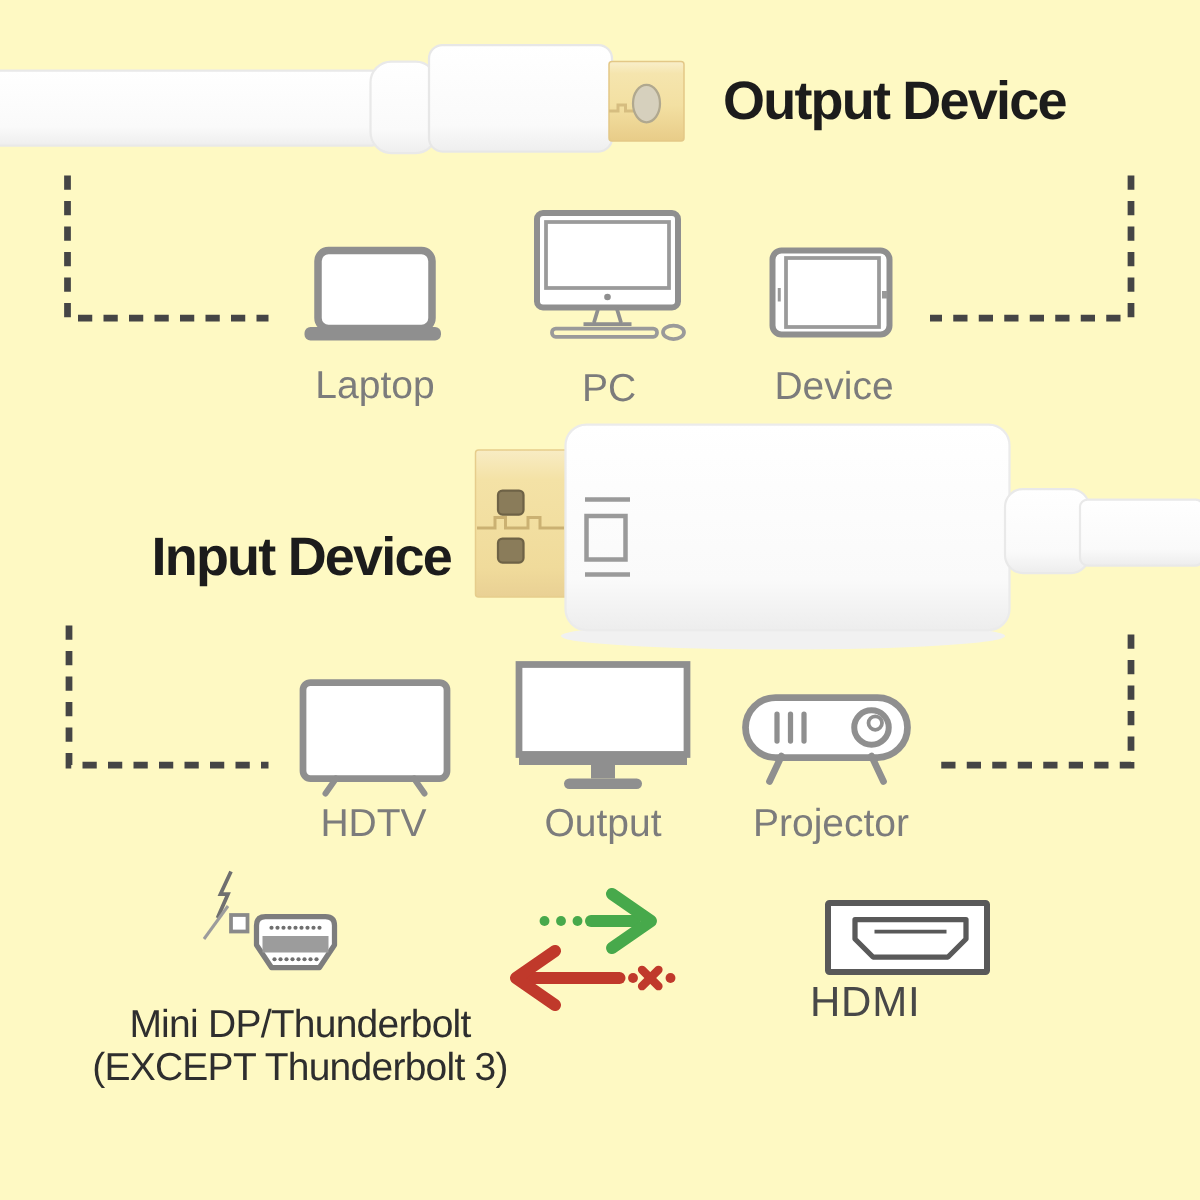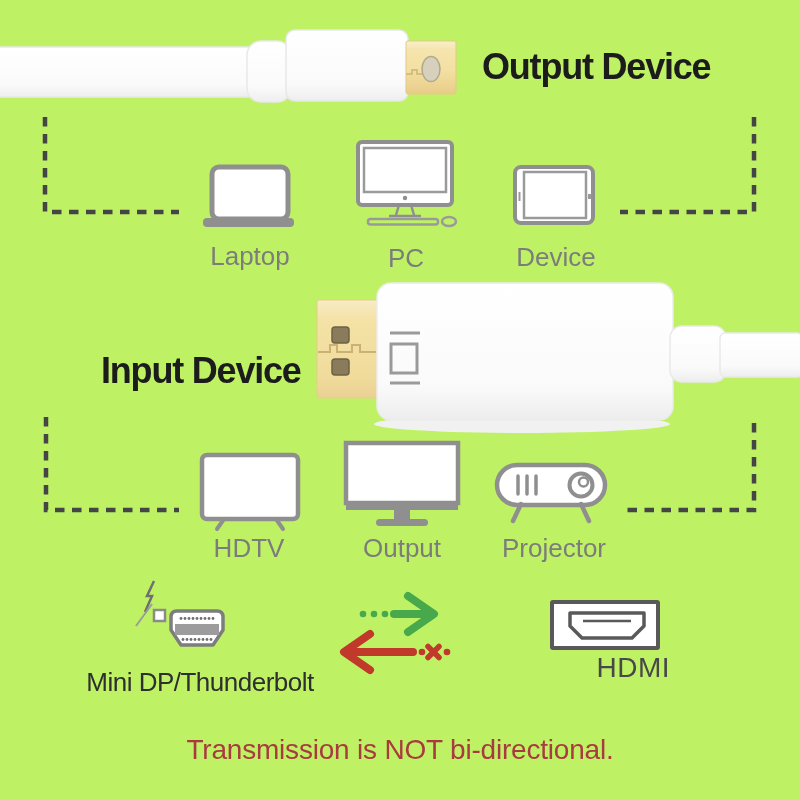--- a/index.html
+++ b/index.html
@@ -1,34 +1,34 @@
 <!DOCTYPE html>
 <html><head>
 <meta charset="utf-8">
 <style>
   html,body { margin:0; padding:0; background:#ffffff; }
   #canvas {
-    position:relative; width:800px; height:800px; background:#bef264;
+    position:relative; width:800px; height:800px; background:#fef9c3;
     overflow:hidden; font-family:"Liberation Sans","DejaVu Sans",sans-serif;
   }
   .abs { position:absolute; }
   .title {
     font-size:36px; font-weight:700; letter-spacing:-1.2px;
     color:#1c1c1c; line-height:42px; white-space:nowrap;
   }
   .dev-label {
     width:130px; text-align:center; font-size:26px; color:#7c7c7c;
     line-height:30px; white-space:nowrap;
   }
   .legend-label {
     text-align:center; font-size:26px; color:#2e2e2e;
     letter-spacing:-0.5px; line-height:29px; white-space:nowrap;margin-top:16px;
   }
   .hdmi-label {
-    width:130px; text-align:right; font-size:28px; color:#484848;
+    width:130px; text-align:left; font-size:28px; color:#484848;
     letter-spacing:0.5px; line-height:30px;
   }
   .warning {
     width:800px; text-align:center; font-size:28px; letter-spacing:-0.2px;
     color:#a93b3e; line-height:32px;
   }
   svg { display:block; }
 </style>
 </head>
 <body>
@@ -200,17 +200,17 @@
     </g>
   </svg>
 
   <svg class="abs" style="left:546px;top:598px;" width="120" height="56" viewBox="546 598 120 56">
     <rect x="552" y="602" width="106" height="46" rx="1" fill="#ffffff" stroke="#595959" stroke-width="4"></rect>
     <path d="M 570 613 H 644 V 626 L 632 638 H 582 L 570 626 Z" fill="#ffffff" stroke="#595959" stroke-width="3.5" stroke-linejoin="round"></path>
     <line x1="583" y1="621" x2="631" y2="621" stroke="#595959" stroke-width="2.5"></line>
   </svg>
 
   <div class="abs legend-label" style="left:55px;top:652px;width:290px;">Mini DP/Thunderbolt</div>
+  <div class="abs legend-label" style="left:55px;top:681px;width:290px;">(EXCEPT Thunderbolt 3)</div>
   <div class="abs hdmi-label" style="left:540px;top:653px;">HDMI</div>
 
-  <div class="abs warning" style="left:0;top:734px;">Transmission is NOT bi-directional.</div>
 
 </div>
 
 </body></html>

